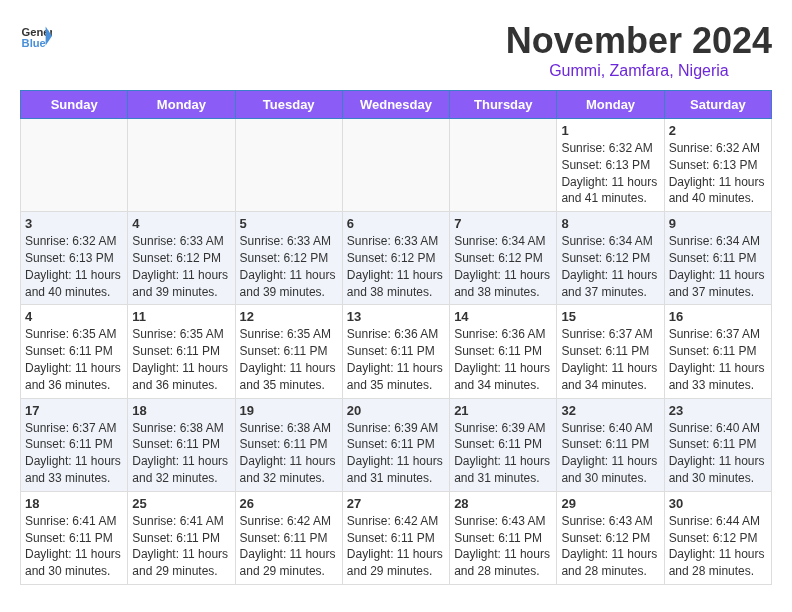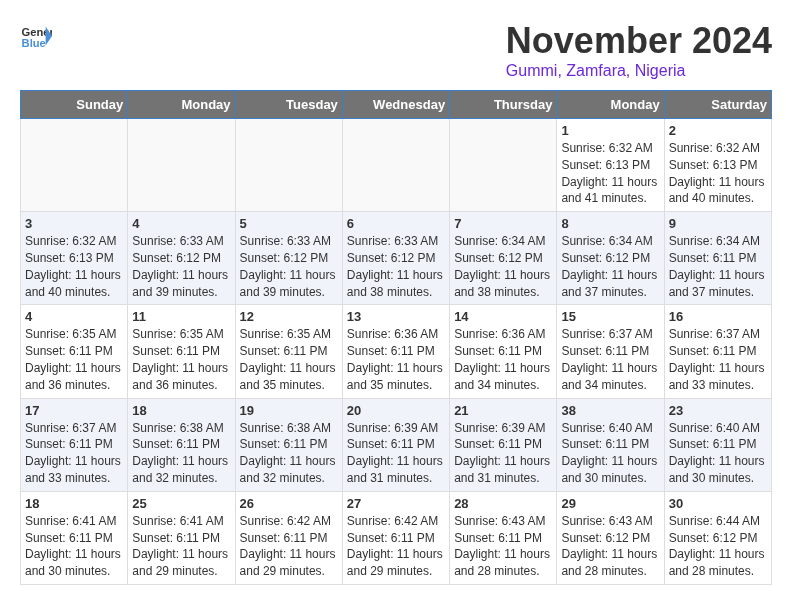--- a/index.html
+++ b/index.html
@@ -19,42 +19,42 @@
     .logo {
       display: flex;
       align-items: center;
     }
     .logo-icon {
       width: 32px;
       height: 32px;
       margin-right: 4px;
     }
     .title-block {
-      text-align: left;
+      text-align: center;
     }
     .month-title {
       font-size: 36px;
       font-weight: bold;
       color: #333;
     }
     .location {
       font-size: 16px;
       color: #6d28d9;
     }
     .calendar {
       width: 100%;
       border-collapse: collapse;
     }
     .calendar th {
-      background-color: #737373;
+      background-color: #8b5cf6;
       color: #fff;
       font-size: 13px;
       font-weight: bold;
       padding: 6px 4px;
-      text-align: right;
+      text-align: center;
       border: 1px solid #3a80c9;
     }
     .calendar td {
       border: 1px solid #ddd;
       vertical-align: top;
       padding: 4px;
       width: calc(100% / 7);
       min-height: 80px;
       font-size: 10.5px;
       color: #333;
@@ -260,21 +260,21 @@
 and 31 minutes.</div>
         </td>
         <td>
           <div class="day-number">21</div>
           <div class="day-info" style="white-space: pre-line;">Sunrise: 6:39 AM
 Sunset: 6:11 PM
 Daylight: 11 hours
 and 31 minutes.</div>
         </td>
         <td>
-          <div class="day-number">38</div>
+          <div class="day-number">32</div>
           <div class="day-info" style="white-space: pre-line;">Sunrise: 6:40 AM
 Sunset: 6:11 PM
 Daylight: 11 hours
 and 30 minutes.</div>
         </td>
         <td>
           <div class="day-number">23</div>
           <div class="day-info" style="white-space: pre-line;">Sunrise: 6:40 AM
 Sunset: 6:11 PM
 Daylight: 11 hours

